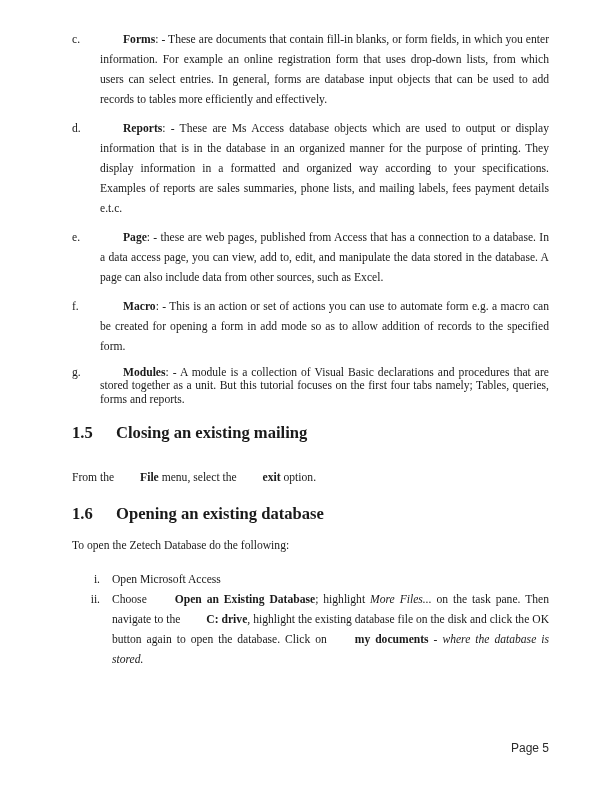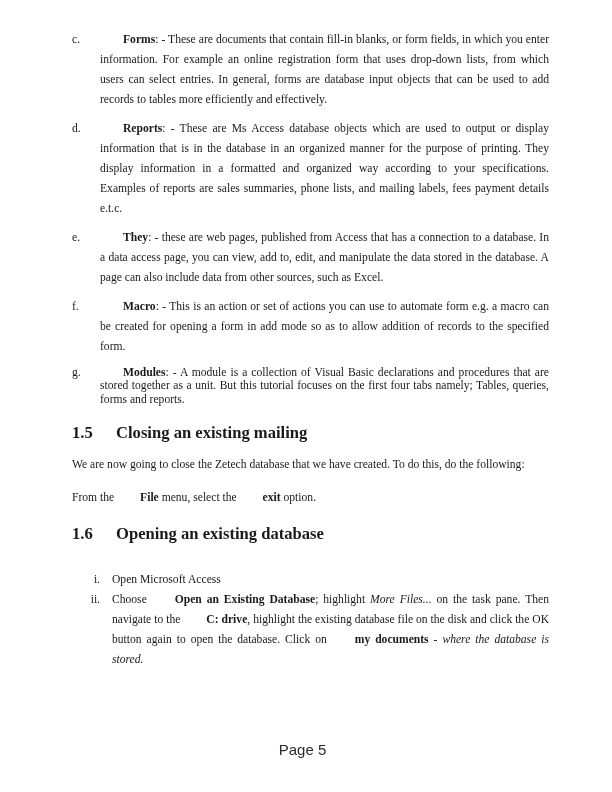--- a/index.html
+++ b/index.html
@@ -109,26 +109,26 @@
   .spacer-1 { height: 16px; }
   .spacer-2 { height: 11px; }
   .spacer-3 { height: 13px; }
   .spacer-4 { height: 15px; }
   .spacer-5 { height: 11px; }
   .spacer-6 { height: 14px; }
 
   
   .footer {
     position: absolute;
-    left: 64px;
+    left: 72px;
     top: 741px;
     width: 477px;
-    text-align: center;
+    text-align: right;
     font-family: "Liberation Sans", "DejaVu Sans", sans-serif;
-    font-size: 15px;
+    font-size: 12px;
     color: #2b2b2b;
   }
 </style>
 </head>
 <body>
 
 <div class="page">
   <div class="content">
 
     <ul class="alpha-list">
@@ -138,53 +138,53 @@
         <b>Forms</b><span>: - </span><span>These are documents that contain fill-in blanks, or form fields, in which you enter information. For example an online registration form that uses drop-down lists, from which users can select entries. In general, forms are database input objects that can be used to add records to tables more efficiently and effectively.</span>
       </li>
 
       <li class="alpha-item">
         <span class="alpha-marker">d.</span>
         <b>Reports</b><span>: - </span><span>These are Ms Access database objects which are used to output or display information that is in the database in an organized manner for the purpose of printing. They display information in a formatted and organized way according to your specifications. Examples of reports are sales summaries, phone lists, and mailing labels, fees payment details e.t.c.</span>
       </li>
 
       <li class="alpha-item">
         <span class="alpha-marker">e.</span>
-        <b>They</b><span>: - </span><span>these are web pages, published from Access that has a connection to a database. In a data access page, you can view, add to, edit, and manipulate the data stored in the database. A page can also include data from other sources, such as Excel.</span>
+        <b>Page</b><span>: - </span><span>these are web pages, published from Access that has a connection to a database. In a data access page, you can view, add to, edit, and manipulate the data stored in the database. A page can also include data from other sources, such as Excel.</span>
       </li>
 
       <li class="alpha-item">
         <span class="alpha-marker">f.</span>
         <b>Macro</b><span>: - </span><span>This is an action or set of actions you can use to automate form e.g. a macro can be created for opening a form in add mode so as to allow addition of records to the specified form.</span>
       </li>
 
       <li class="alpha-item tight">
         <span class="alpha-marker">g.</span>
         <b>Modules</b><span>: - </span><span>A module is a collection of Visual Basic declarations and procedures that are stored together as a unit. But this tutorial focuses on the first four tabs namely; Tables, queries, forms and reports.</span>
       </li>
 
     </ul>
 
     <div class="spacer-1"></div>
 
     <h2 class="h2"><span class="h2-num">1.5</span><span>Closing an existing mailing</span></h2>
 
     <div class="spacer-2"></div>
 
-    <p class="para">We are now going to close the Zetech database that we have created. To do this, do the following:</p>
 
     <div class="spacer-3"></div>
 
     <p class="para"><span>From the </span><b>File</b><span> menu, select the </span><b>exit</b><span> option.</span></p>
 
     <div class="spacer-4"></div>
 
     <h2 class="h2"><span class="h2-num">1.6</span><span>Opening an existing database</span></h2>
 
     <div class="spacer-5"></div>
 
+    <p class="para">To open the Zetech Database do the following:</p>
 
     <div class="spacer-6"></div>
 
     <ul class="roman-list">
 
       <li class="roman-item">
         <span class="roman-marker">i.</span>
         <span>Open Microsoft Access</span>
       </li>
 

